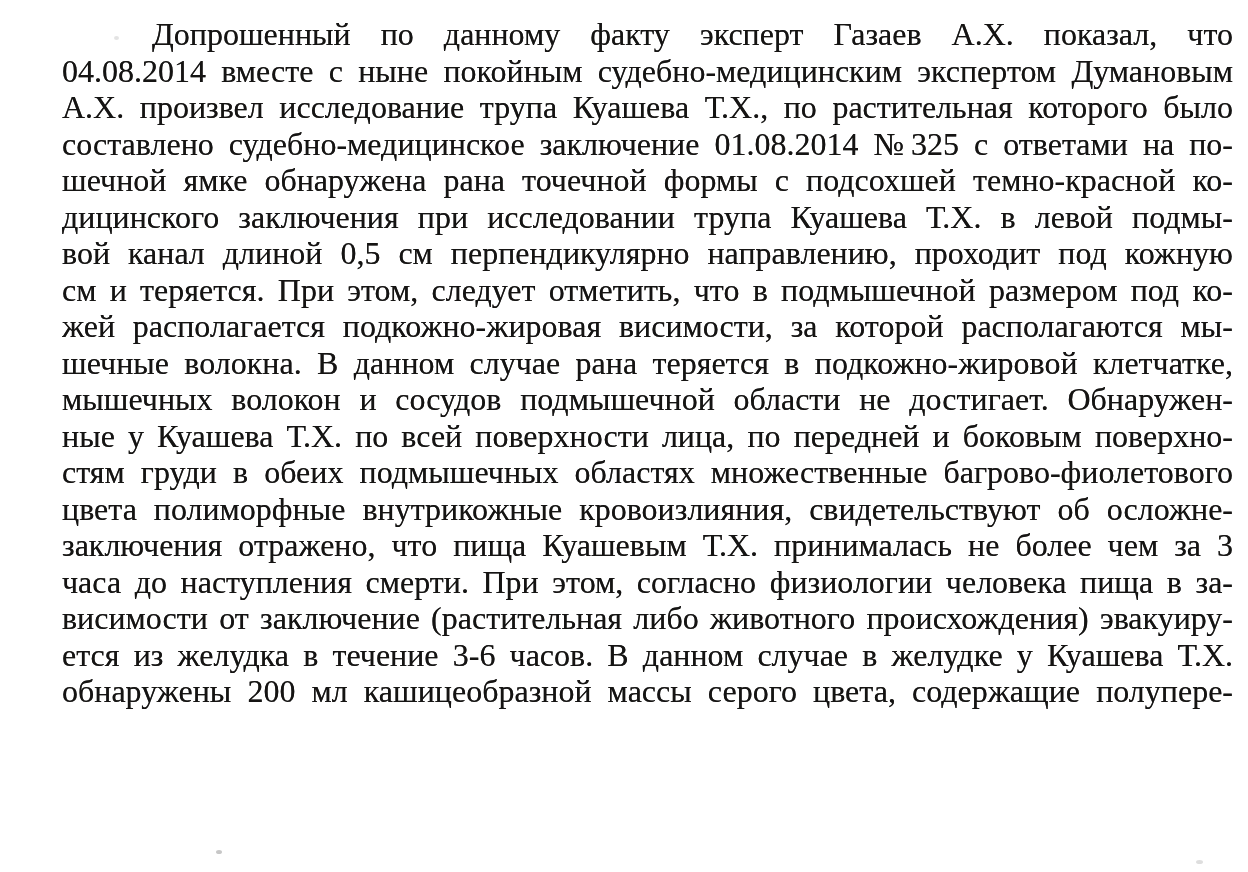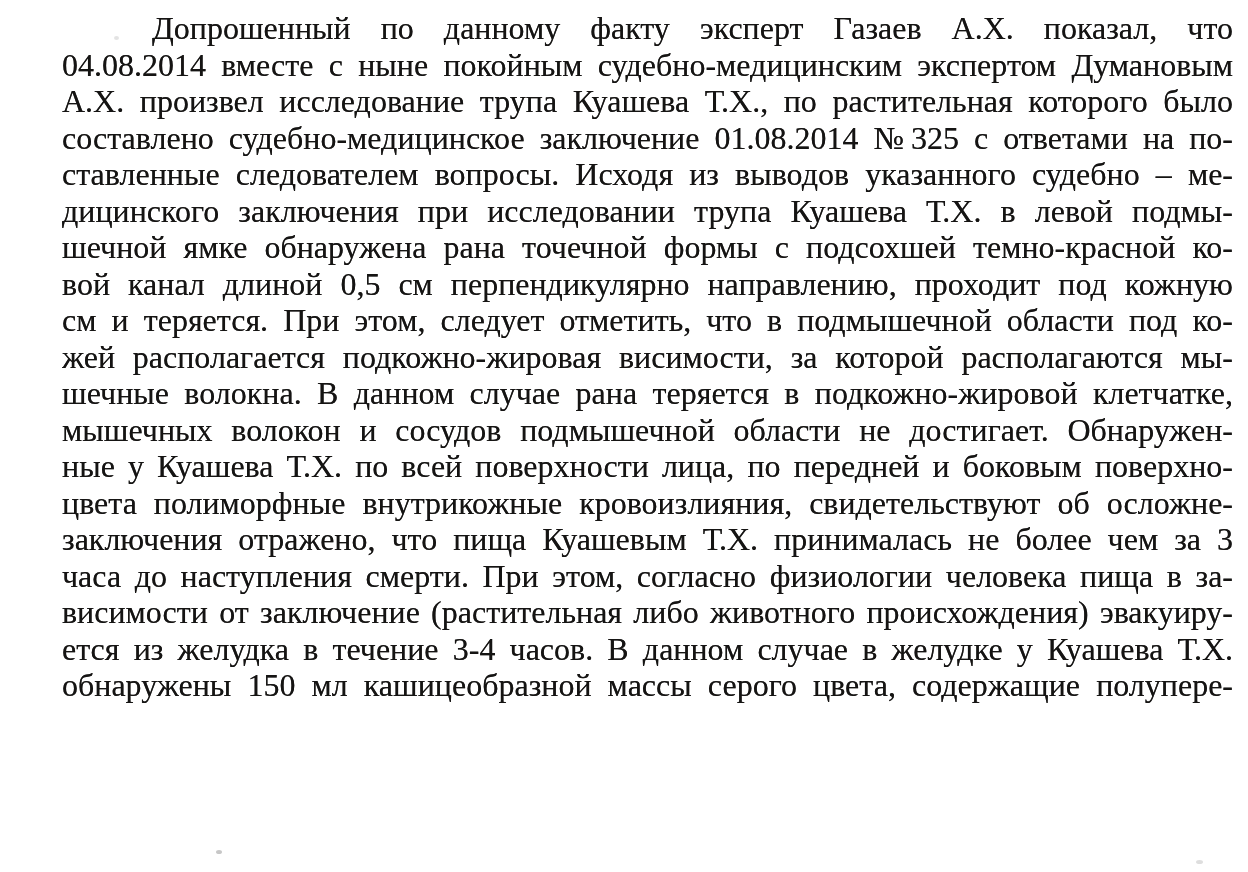--- a/index.html
+++ b/index.html
@@ -8,21 +8,21 @@
     background: #ffffff;
   }
   body {
     width: 1248px;
     height: 872px;
     overflow: hidden;
     position: relative;
   }
   .page {
     position: absolute;
-    top: 10px;
+    top: 16px;
     left: 62px;
     width: 1171px;
   }
   .doc-text {
     font-family: "Liberation Serif", "DejaVu Serif", serif;
     font-size: 32px;
     line-height: 36.5px;
     color: #151413;
     text-shadow: 0 0 0.6px rgba(20, 19, 18, 0.75);
   }
@@ -47,33 +47,33 @@
 </style>
 </head>
 <body>
 
 <div class="page">
   <div class="doc-text">
     <div class="line first-line">Допрошенный по данному факту эксперт Газаев А.Х. показал, что</div>
     <div class="line">04.08.2014 вместе с ныне покойным судебно-медицинским экспертом Думановым</div>
     <div class="line">А.Х. произвел исследование трупа Куашева Т.Х., по растительная которого было</div>
     <div class="line">составлено судебно-медицинское заключение 01.08.2014 №325 с ответами на по-</div>
-    <div class="line">ставленные следователем вопросы. Исходя из выводов указанного судебно – ме-</div>
+    <div class="line">шечной ямке обнаружена рана точечной формы с подсохшей темно-красной ко-</div>
     <div class="line">дицинского заключения при исследовании трупа Куашева Т.Х. в левой подмы-</div>
-    <div class="line">шечной ямке обнаружена рана точечной формы с подсохшей темно-красной ко-</div>
     <div class="line">вой канал длиной 0,5 см перпендикулярно направлению, проходит под кожную</div>
-    <div class="line">см и теряется. При этом, следует отметить, что в подмышечной области под ко-</div>
+    <div class="line">см и теряется. При этом, следует отметить, что в подмышечной размером под ко-</div>
     <div class="line">жей располагается подкожно-жировая висимости, за которой располагаются мы-</div>
     <div class="line">шечные волокна. В данном случае рана теряется в подкожно-жировой клетчатке,</div>
     <div class="line">мышечных волокон и сосудов подмышечной области не достигает. Обнаружен-</div>
     <div class="line">ные у Куашева Т.Х. по всей поверхности лица, по передней и боковым поверхно-</div>
+    <div class="line">стям груди в обеих подмышечных областях множественные багрово-фиолетового</div>
     <div class="line">цвета полиморфные внутрикожные кровоизлияния, свидетельствуют об осложне-</div>
     <div class="line">заключения отражено, что пища Куашевым Т.Х. принималась не более чем за 3</div>
     <div class="line">часа до наступления смерти. При этом, согласно физиологии человека пища в за-</div>
     <div class="line">висимости от заключение (растительная либо животного происхождения) эвакуиру-</div>
-    <div class="line">ется из желудка в течение 3-4 часов. В данном случае в желудке у Куашева Т.Х.</div>
-    <div class="line">обнаружены 150 мл кашицеобразной массы серого цвета, содержащие полупере-</div>
+    <div class="line">ется из желудка в течение 3-6 часов. В данном случае в желудке у Куашева Т.Х.</div>
+    <div class="line">обнаружены 200 мл кашицеобразной массы серого цвета, содержащие полупере-</div>
   </div>
 </div>
 
 <div class="speck a"></div>
 <div class="speck b"></div>
 <div class="speck c"></div>
 
 </body></html>

